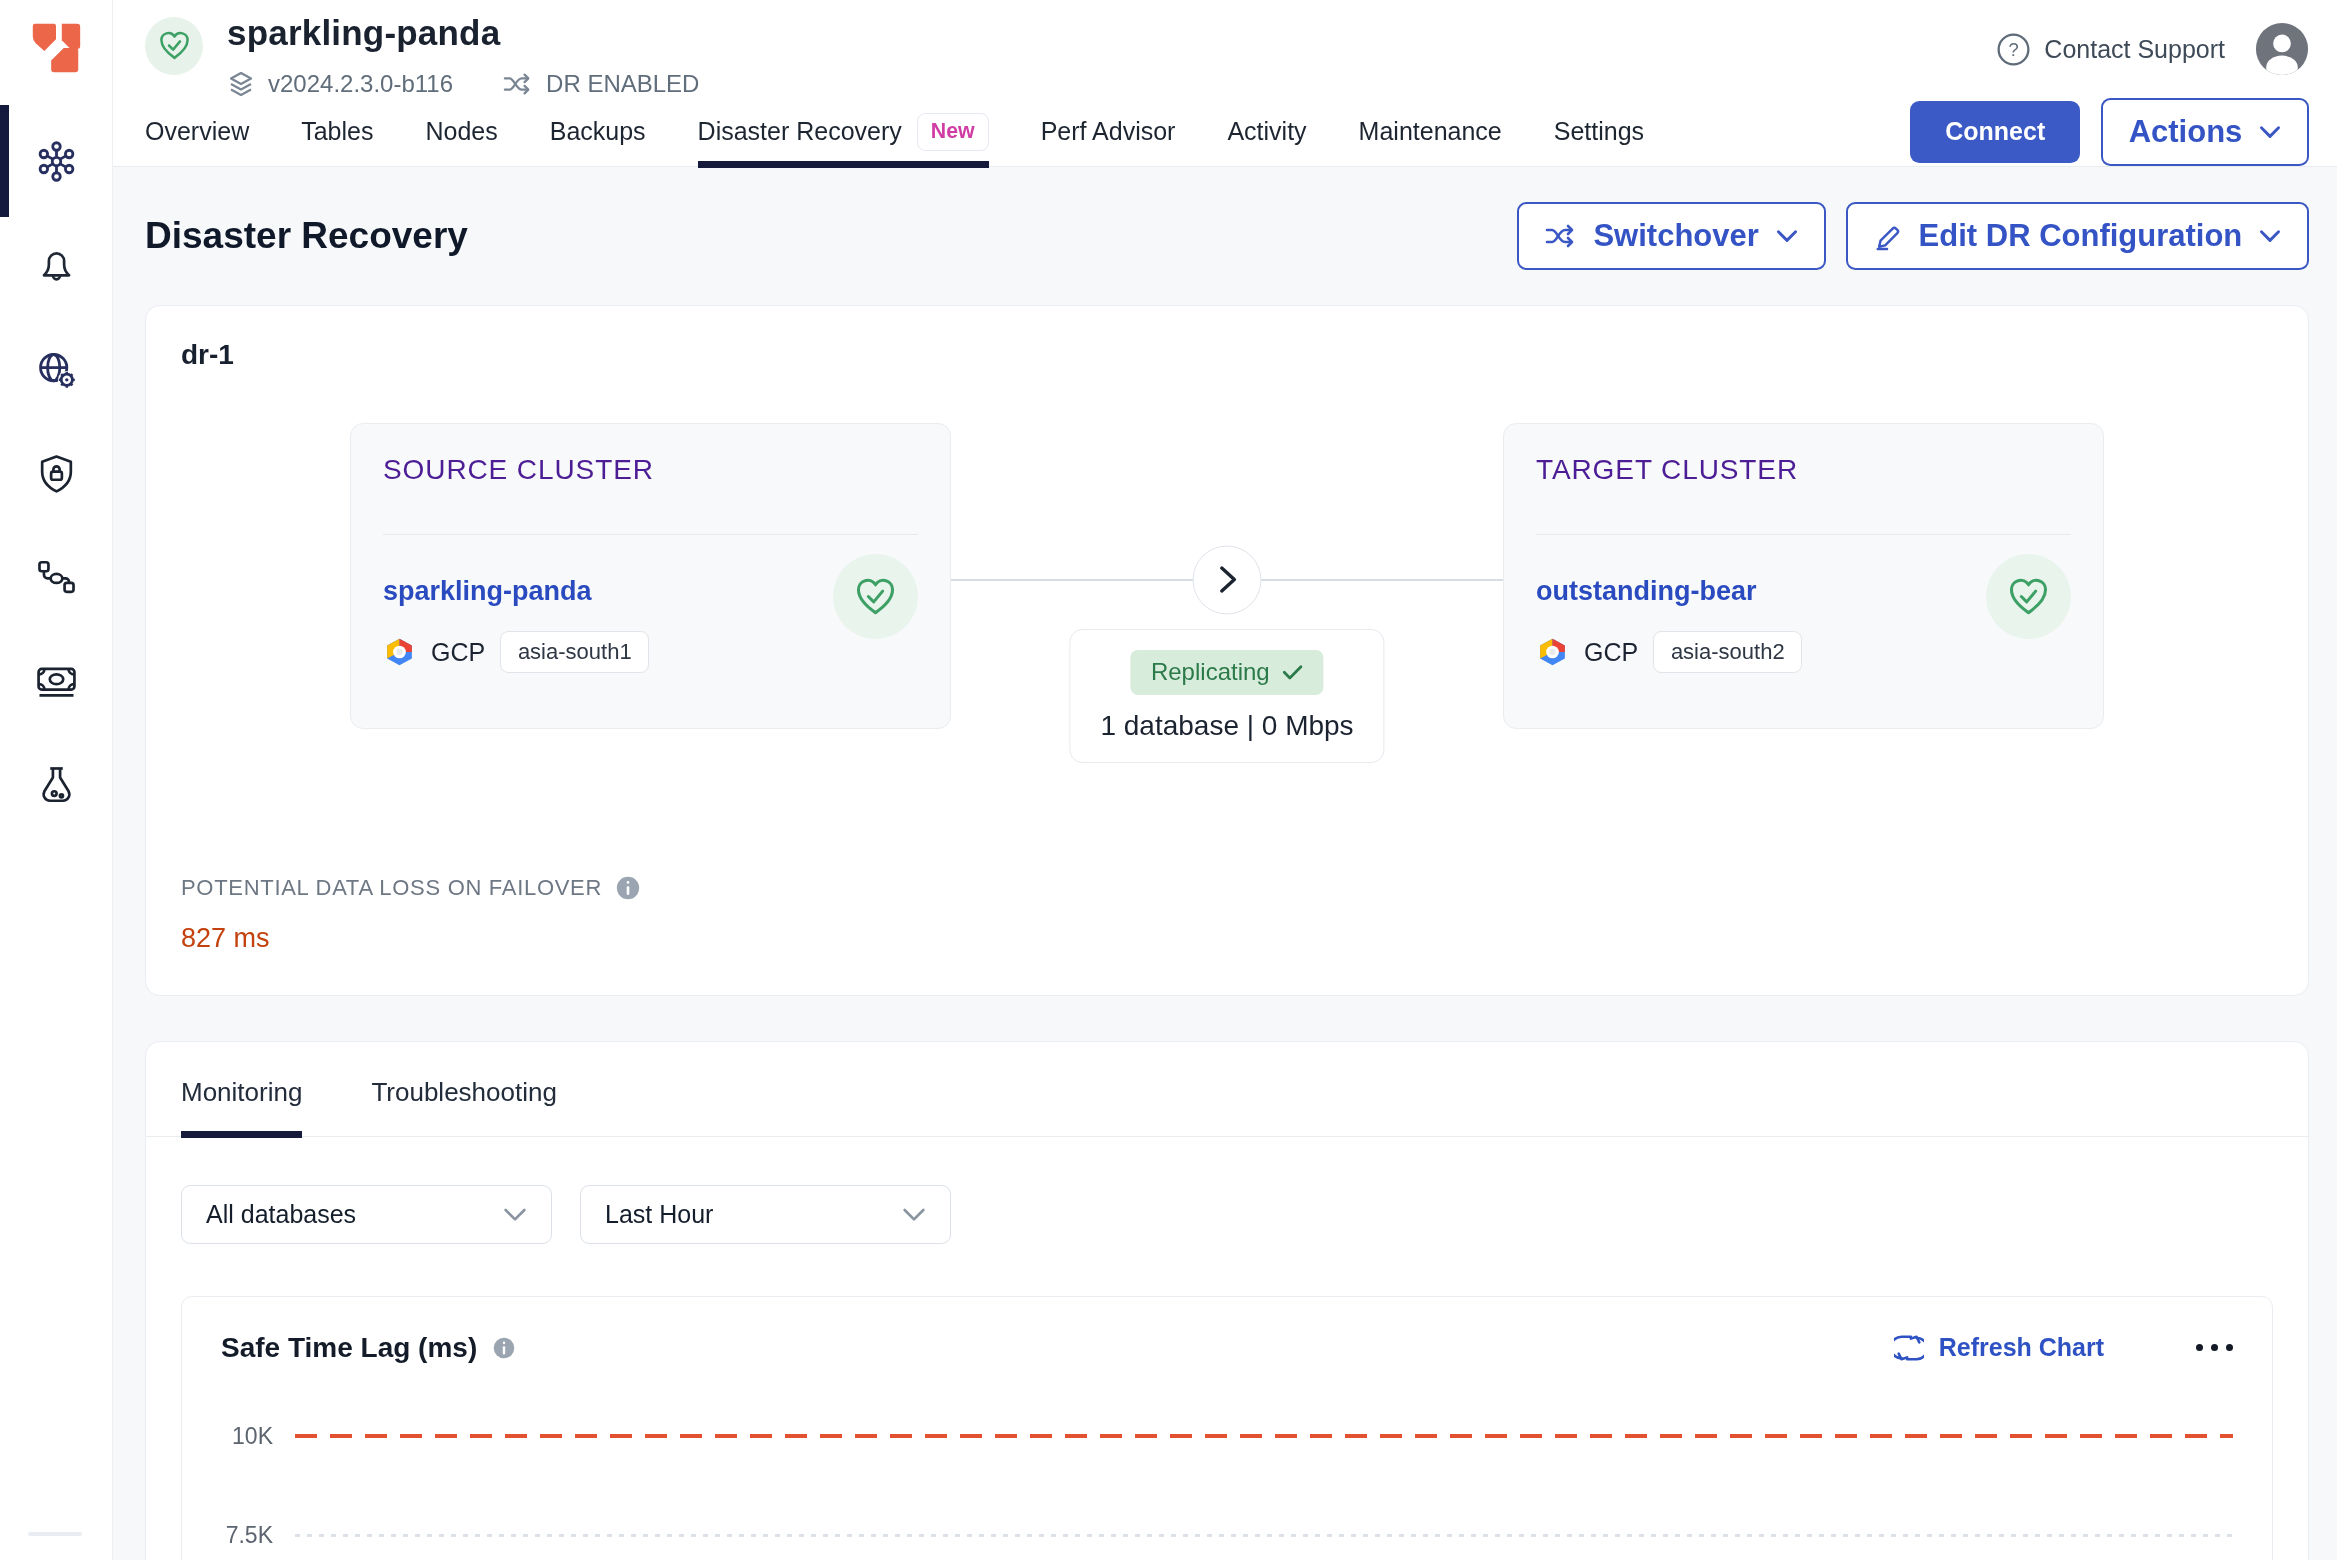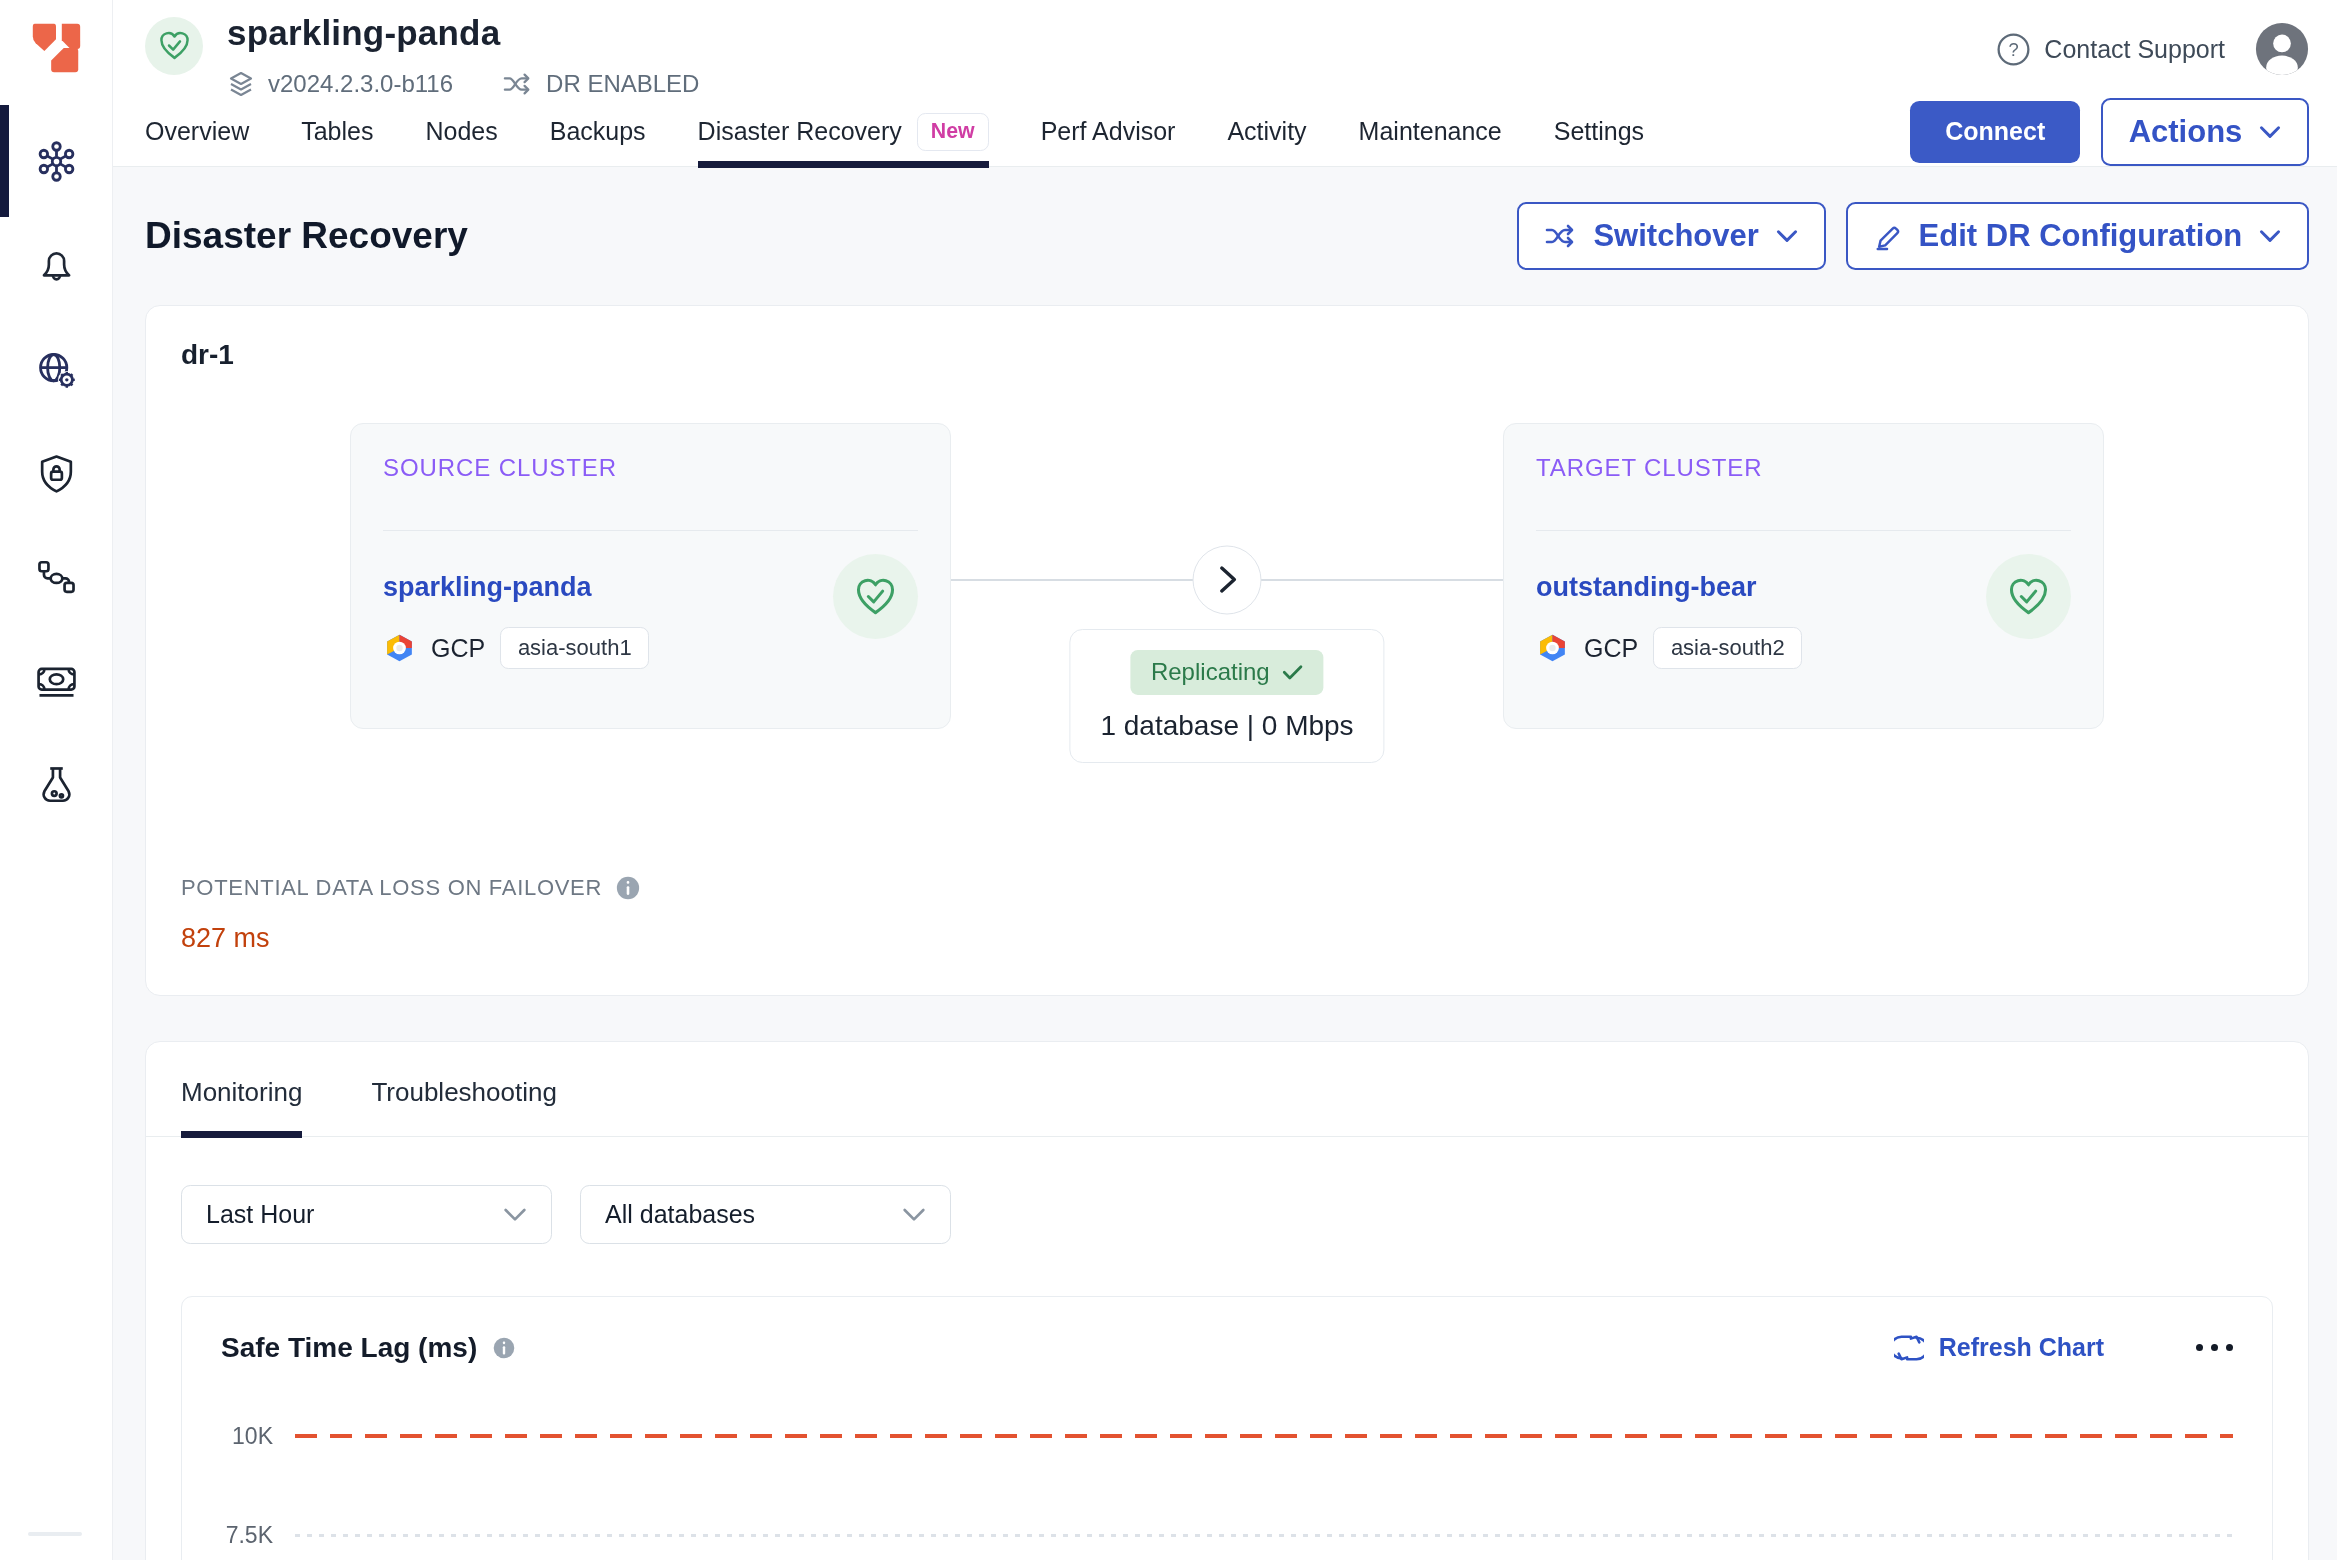--- a/index.html
+++ b/index.html
@@ -40,21 +40,21 @@
   .title-row { display:flex; align-items:center; }
   .page-title { font-size:37px; font-weight:700; color:#10192a; }
   .title-actions { margin-left:auto; display:flex; gap:20.4px; }
 
   
   .dr-card { margin-top:35px; background:#fff; border:1.9px solid #eaedf1; border-radius:15px; padding:33px 35px 41px; }
   .dr-name { font-size:28px; font-weight:700; color:#17202e; }
   .flow { position:relative; margin:52px 169px 0; height:393px; }
   .cluster-box { position:absolute; top:0; width:601px; height:306px; background:#f7f9fa; border:1.9px solid #e9edf0; border-radius:13px; padding:30px 32px; }
   .cluster-box.src { left:0; } .cluster-box.tgt { right:0; }
-  .box-label { font-size:24px; color:#8b5cf6; letter-spacing:0.9px; }
+  .box-label { font-size:28px; color:#4c1d95; letter-spacing:0.9px; }
   .box-hr { border:none; border-top:1.9px solid #e6eaee; margin-top:48px; }
   .box-name { margin-top:41px; font-size:27px; font-weight:700; color:#2a4ac0; cursor:pointer; display:inline-block; }
   .provider-row { margin-top:24px; display:flex; align-items:center; gap:15px; }
   .provider-name { font-size:25px; color:#1b2330; }
   .region-chip { border:1.9px solid #dfe4ea; border-radius:8.3px; background:#fff; padding:7.4px 16.7px; font-size:22px; color:#2e3744; }
   .heart-badge { position:absolute; right:32px; top:130px; width:85px; height:85px; border-radius:50%; background:#e9f4ec; display:flex; align-items:center; justify-content:center; }
   .conn-line { position:absolute; left:601px; right:601px; top:156px; height:1.9px; background:#d7dde3; }
   .conn-circle { position:absolute; left:50%; top:157px; transform:translate(-50%,-50%); width:69px; height:69px; border-radius:50%; background:#fff; border:1.9px solid #dfe4ea; display:flex; align-items:center; justify-content:center; }
   .status-card { position:absolute; left:50%; top:206px; transform:translateX(-50%); background:#fff; border:1.9px solid #e5eaef; border-radius:13px; padding:20.4px 30px; display:flex; flex-direction:column; align-items:center; gap:15px; }
   .repl-badge { background:#d8ecdb; color:#2b7a4a; font-size:24px; border-radius:7.4px; padding:8.3px 20.4px; display:flex; align-items:center; gap:13px; white-space:nowrap; }
@@ -389,27 +389,27 @@
       </section>
 
       <section class="mon-card">
         <div class="m-tabs">
           <div class="m-tab active">Monitoring</div>
           <div class="m-tab">Troubleshooting</div>
         </div>
 
         <div class="filters">
           <div class="select">
-            <span>Last Hour</span>
+            <span>All databases</span>
             <svg class="chev" width="24" height="16" viewBox="0 0 18 12" fill="none" stroke="#8a95a1" stroke-width="2" stroke-linecap="round" stroke-linejoin="round">
                 <polyline points="2,3 9,10 16,3"></polyline>
               </svg>
           </div>
           <div class="select">
-            <span>All databases</span>
+            <span>Last Hour</span>
             <svg class="chev" width="24" height="16" viewBox="0 0 18 12" fill="none" stroke="#8a95a1" stroke-width="2" stroke-linecap="round" stroke-linejoin="round">
                 <polyline points="2,3 9,10 16,3"></polyline>
               </svg>
           </div>
         </div>
 
         <div class="chart-card">
           <div class="chart-head">
             <div class="chart-title">
               <span>Safe Time Lag (ms)</span>

